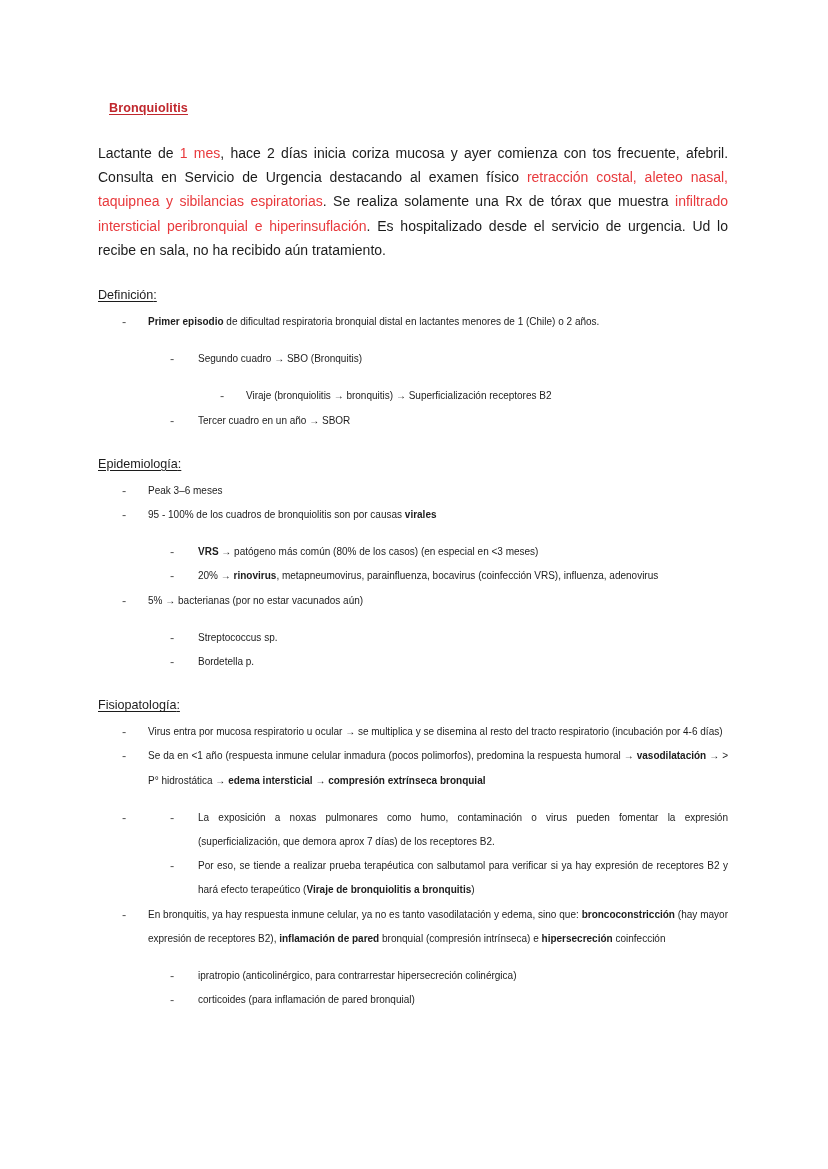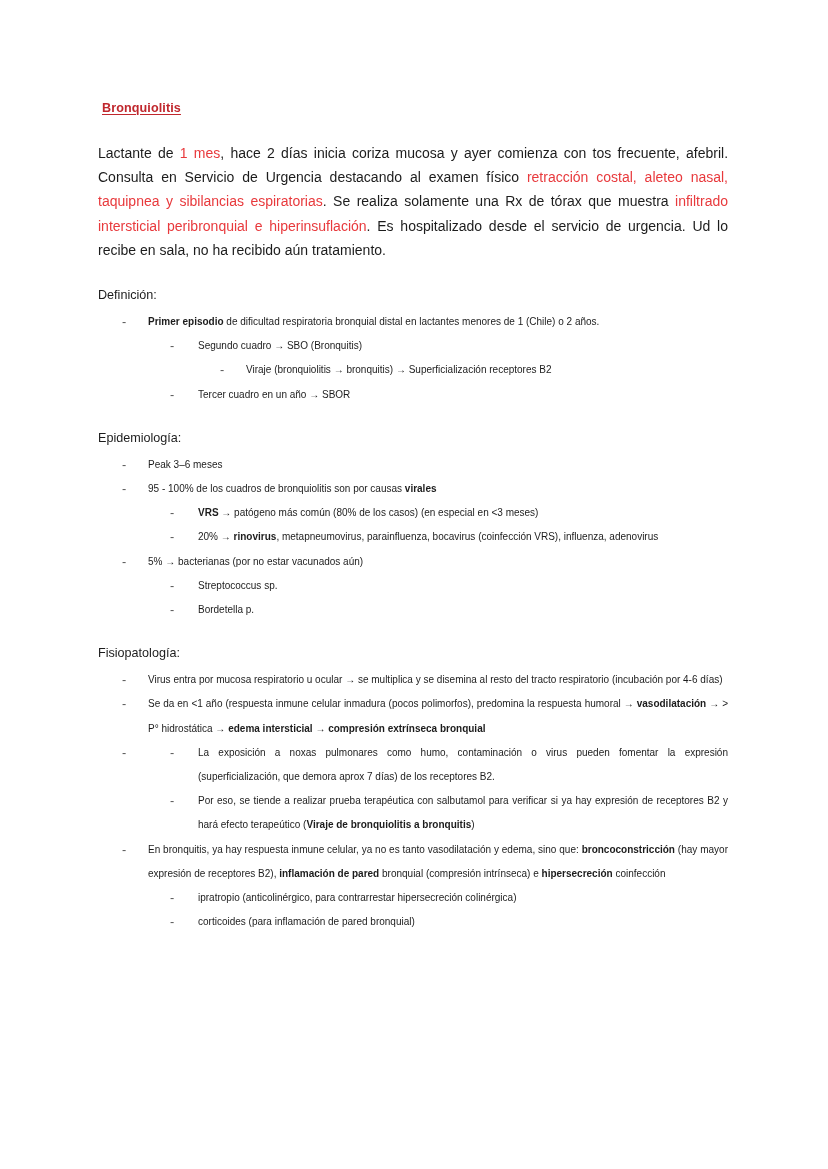--- a/index.html
+++ b/index.html
@@ -23,21 +23,21 @@
     padding: 98px 100px 0 98px;
     background: #ffffff;
   }
   .doc-title {
     font-size: 12.6px;
     font-weight: bold;
     color: #c0272d;
     text-decoration: underline;
     text-underline-offset: 2px;
     letter-spacing: 0.1px;
-    margin: 0 0 26px 4px;
+    margin: 0 0 26px 11px;
     display: inline-block;
     text-align: center;
   }
   .title-row { margin: 0 0 0 0; }
 
   .para {
     font-size: 14px;
     line-height: 24.2px;
     text-align: justify;
     margin: 0 12px 22px 0;
@@ -45,20 +45,21 @@
   }
   .red { color: #e8393c; }
 
   .section-head {
     font-size: 12.6px;
     line-height: 22px;
     margin: 0 0 4px 0;
     display: block;
   }
   .section-head span.sh-text {
+    text-decoration: underline;
     text-underline-offset: 2px;
     text-align: right;
   }
   .section {
     margin: 0 0 20px 0;
   }
   .section:last-child { margin-bottom: 0; }
 
   ul.lvl {
     list-style: none;
@@ -86,21 +87,21 @@
   
   ul.l1 > li { padding-left: 50px; width: 630px; box-sizing: border-box; }
   ul.l1 > li::before { left: 24px; }
   
   ul.l2 > li { padding-left: 50px; width: 580px; box-sizing: border-box; }
   ul.l2 > li::before { left: 22px; }
   
   ul.l3 > li { padding-left: 48px; width: 530px; box-sizing: border-box; }
   ul.l3 > li::before { left: 22px; }
 
-  ul.l2, ul.l3 { margin-top: 0; }
+  ul.l2, ul.l3 { margin-top: 13px; }
 
   b, .b { font-weight: bold; }
 </style>
 </head>
 <body>
 
 <div class="page">
 
   <div class="title-row">
     <h1 class="doc-title" style="color: rgb(192, 39, 45);">Bronquiolitis</h1>

